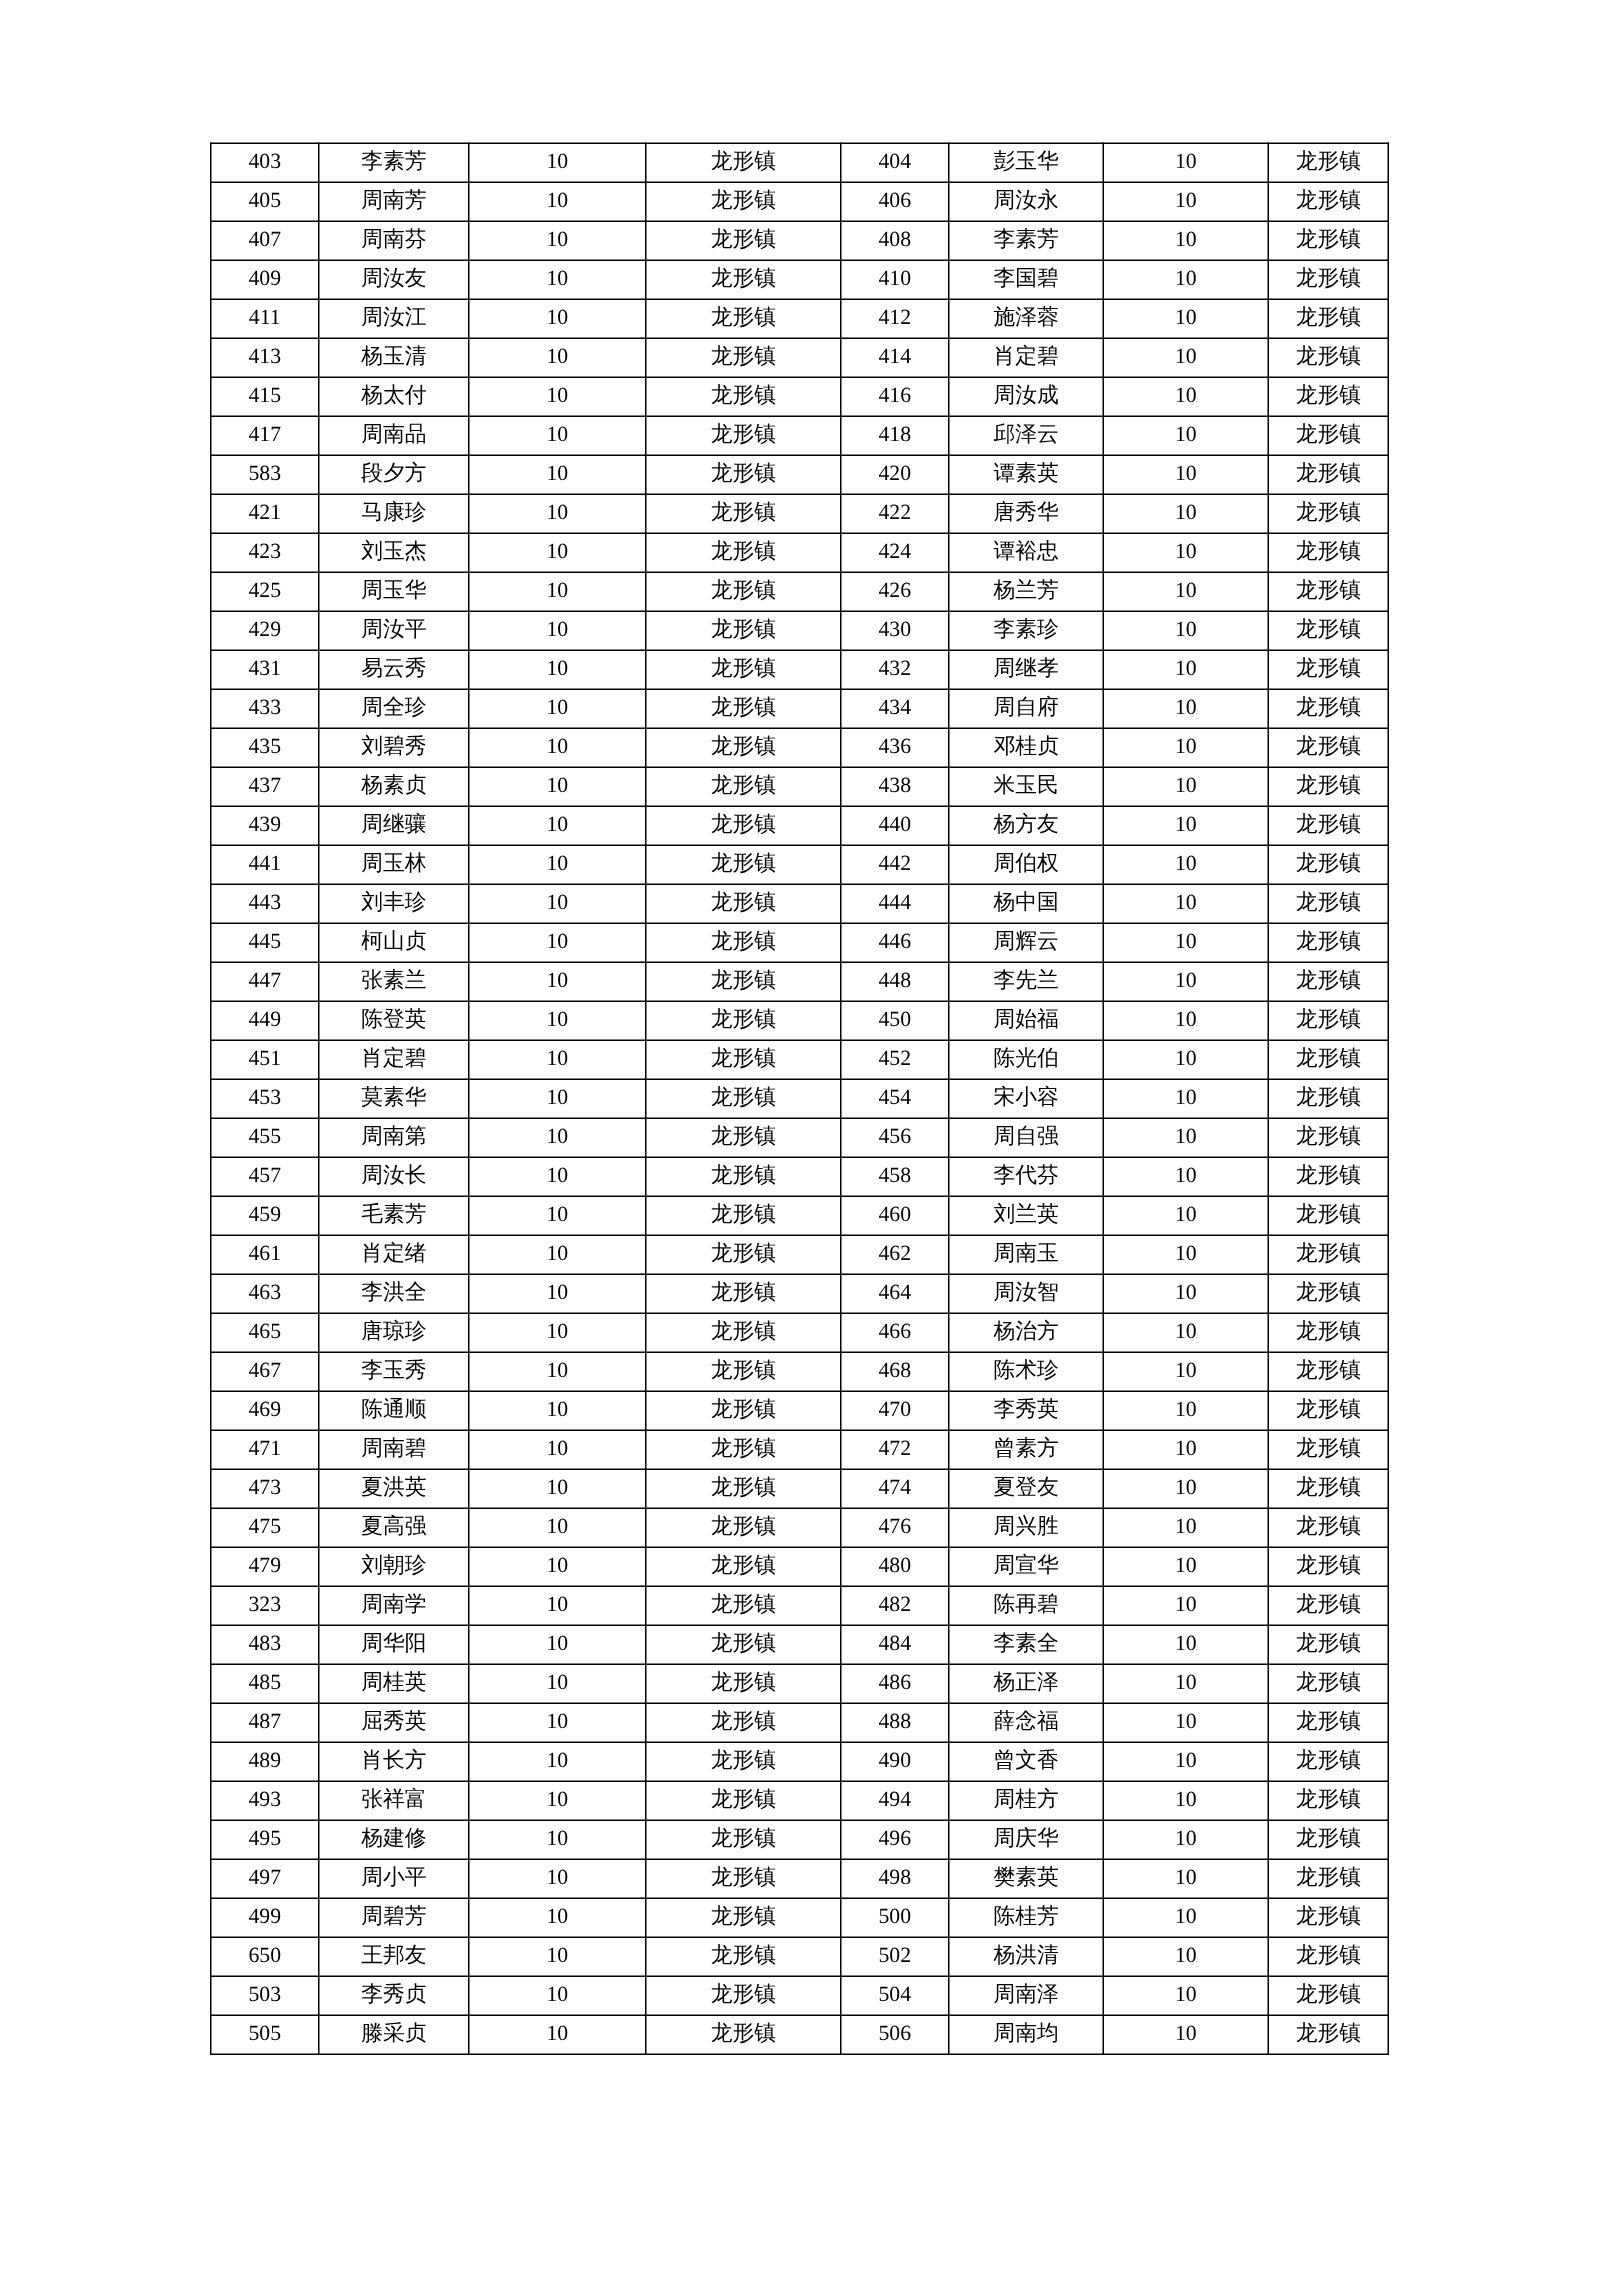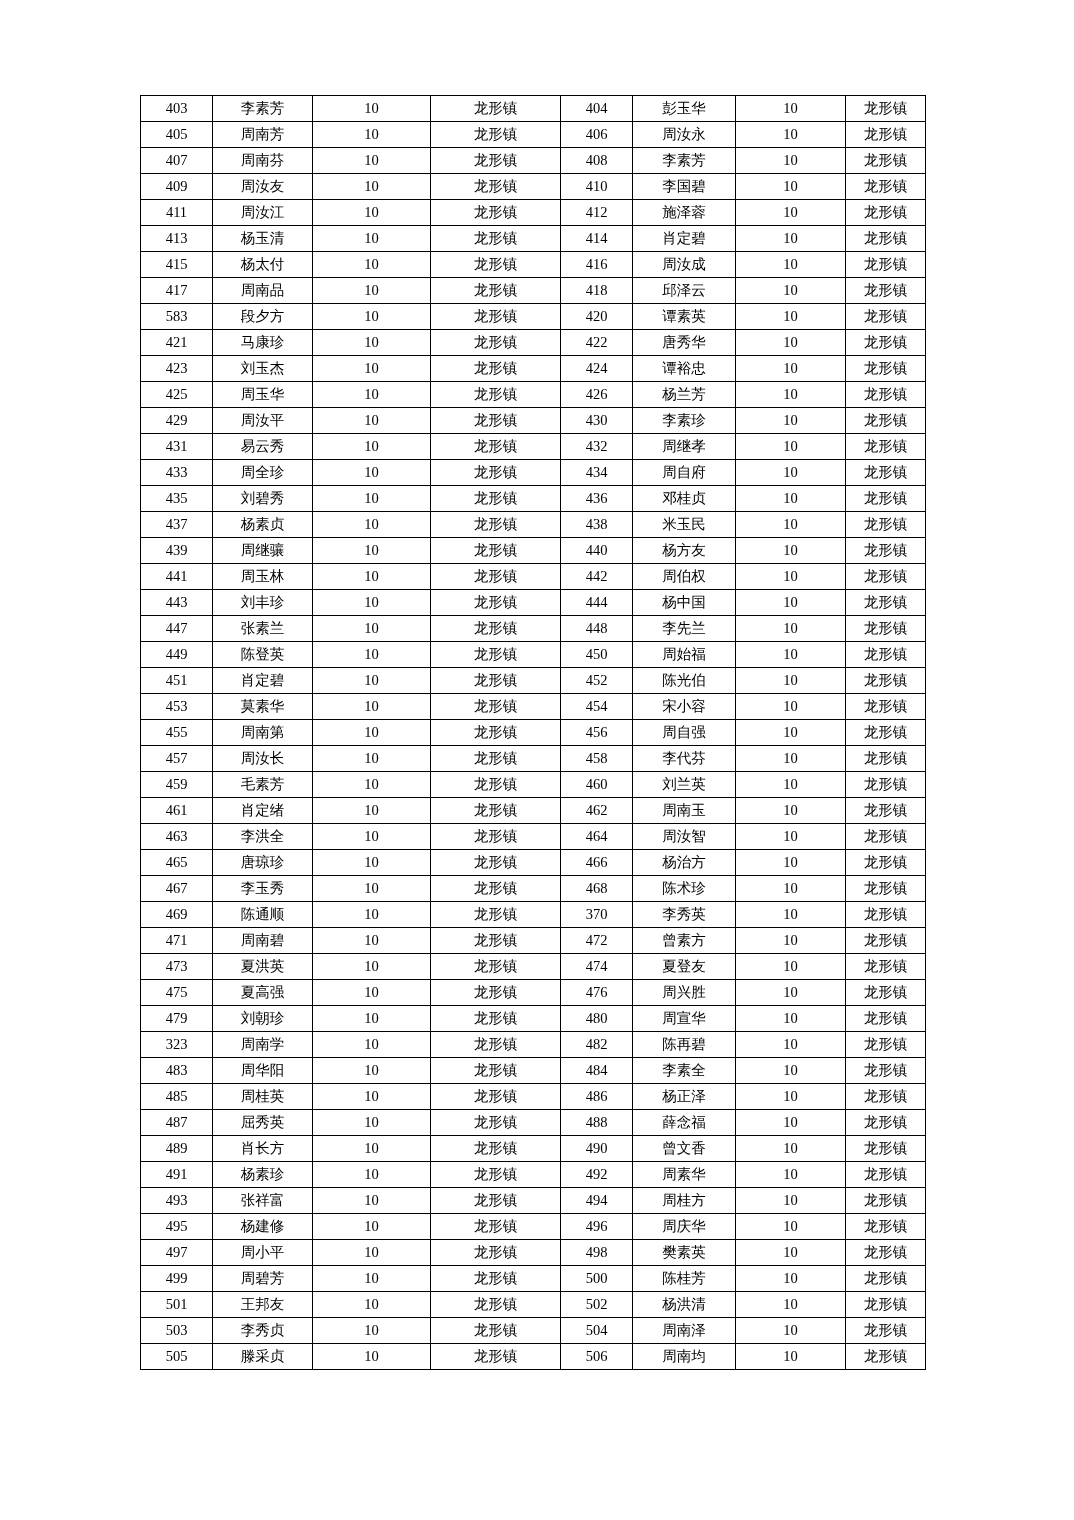--- a/index.html
+++ b/index.html
@@ -270,20 +270,30 @@
     <td>443</td>
     <td>刘丰珍</td>
     <td>10</td>
     <td>龙形镇</td>
     <td>444</td>
     <td>杨中国</td>
     <td>10</td>
     <td>龙形镇</td>
   </tr>
 
+  <tr>
+    <td>445</td>
+    <td>柯山贞</td>
+    <td>10</td>
+    <td>龙形镇</td>
+    <td>446</td>
+    <td>周辉云</td>
+    <td>10</td>
+    <td>龙形镇</td>
+  </tr>
 
   <tr>
     <td>447</td>
     <td>张素兰</td>
     <td>10</td>
     <td>龙形镇</td>
     <td>448</td>
     <td>李先兰</td>
     <td>10</td>
     <td>龙形镇</td>
@@ -397,21 +407,21 @@
     <td>陈术珍</td>
     <td>10</td>
     <td>龙形镇</td>
   </tr>
 
   <tr>
     <td>469</td>
     <td>陈通顺</td>
     <td>10</td>
     <td>龙形镇</td>
-    <td>370</td>
+    <td>470</td>
     <td>李秀英</td>
     <td>10</td>
     <td>龙形镇</td>
   </tr>
 
   <tr>
     <td>471</td>
     <td>周南碧</td>
     <td>10</td>
     <td>龙形镇</td>
@@ -503,30 +513,20 @@
     <td>489</td>
     <td>肖长方</td>
     <td>10</td>
     <td>龙形镇</td>
     <td>490</td>
     <td>曾文香</td>
     <td>10</td>
     <td>龙形镇</td>
   </tr>
 
-  <tr>
-    <td>491</td>
-    <td>杨素珍</td>
-    <td>10</td>
-    <td>龙形镇</td>
-    <td>492</td>
-    <td>周素华</td>
-    <td>10</td>
-    <td>龙形镇</td>
-  </tr>
 
   <tr>
     <td>493</td>
     <td>张祥富</td>
     <td>10</td>
     <td>龙形镇</td>
     <td>494</td>
     <td>周桂方</td>
     <td>10</td>
     <td>龙形镇</td>
@@ -559,21 +559,21 @@
     <td>周碧芳</td>
     <td>10</td>
     <td>龙形镇</td>
     <td>500</td>
     <td>陈桂芳</td>
     <td>10</td>
     <td>龙形镇</td>
   </tr>
 
   <tr>
-    <td>501</td>
+    <td>650</td>
     <td>王邦友</td>
     <td>10</td>
     <td>龙形镇</td>
     <td>502</td>
     <td>杨洪清</td>
     <td>10</td>
     <td>龙形镇</td>
   </tr>
 
   <tr>

